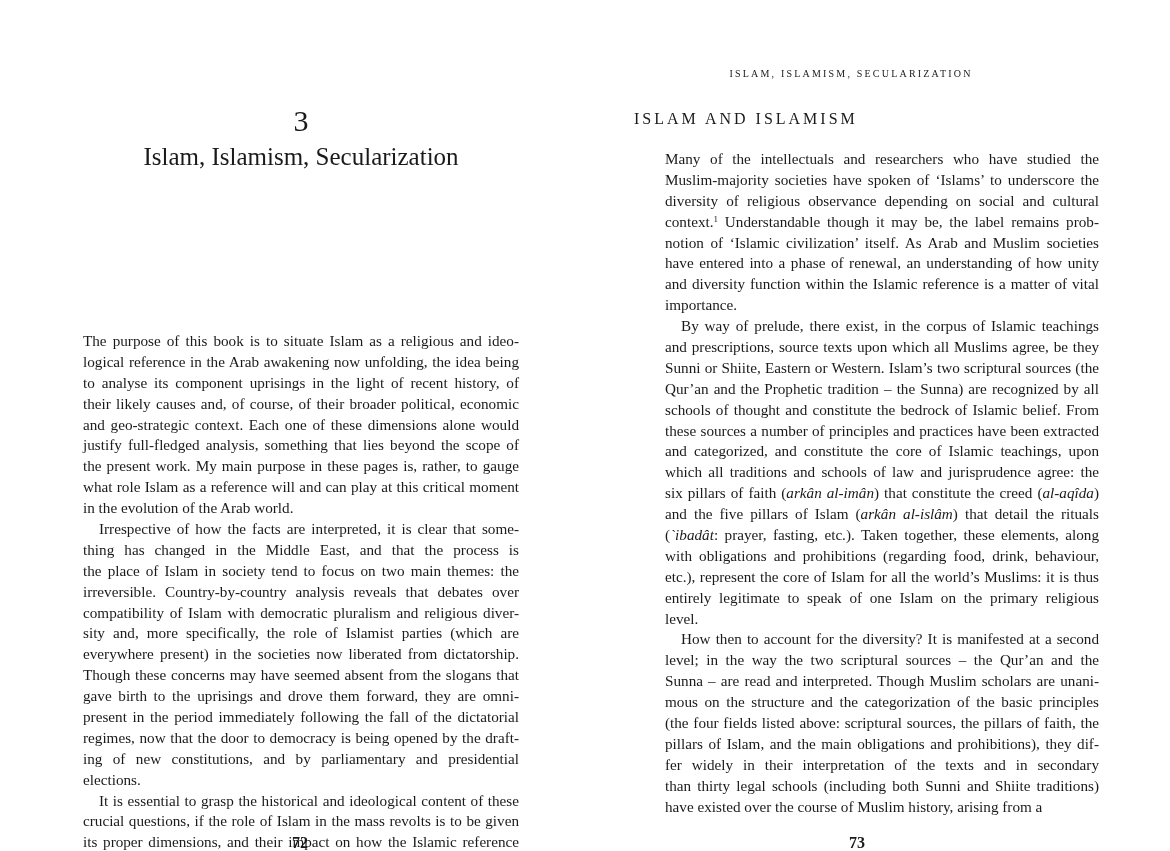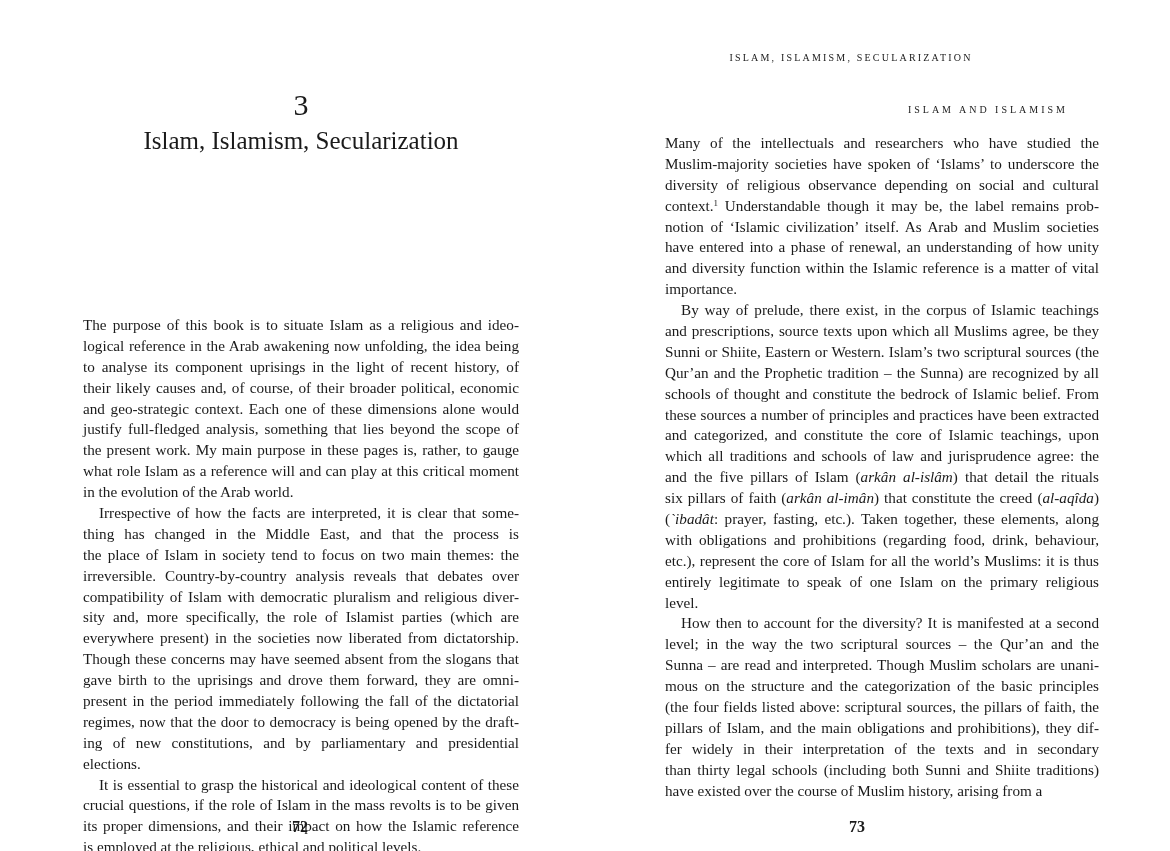--- a/index.html
+++ b/index.html
@@ -1,30 +1,30 @@
 <!DOCTYPE html>
 <html><head>
 <meta charset="utf-8">
 <style>
   html, body { margin: 0; padding: 0; background: #ffffff; }
   body { width: 1170px; height: 851px; position: relative; overflow: hidden;
          font-family: "Liberation Serif", "DejaVu Serif", serif; color: #1a1a1a; }
-  .page { position: absolute; top: 0; height: 725px; }
+  .page { position: absolute; top: 16px; height: 725px; }
   #page-left { left: 83px; width: 436px; }
   #page-right { left: 634px; width: 434px; }
 
   .chapter-number { position: absolute; top: 88px; left: 0; width: 100%; text-align: center;
                     font-size: 30px; line-height: 34px; }
   .chapter-title { position: absolute; top: 126px; left: 0; width: 100%; text-align: center;
                    font-size: 25px; line-height: 30px; }
 
   .running-head { position: absolute; top: 51px; left: 0; width: 100%; text-align: center;
                   font-size: 10px; letter-spacing: 2.2px; line-height: 14px; }
-  .section-head { position: absolute; top: 93px; left: 0; width: 100%; text-align: right;
-                  font-size: 10px; letter-spacing: 3px; line-height: 20px; margin-top: 7px; }
+  .section-head { position: absolute; top: 93px; left: 0; width: 100%; text-align: left;
+                  font-size: 16px; letter-spacing: 3px; line-height: 20px; }
 
   .body-text { position: absolute; left: 0; width: 100%; font-size: 15.2px; }
   #left-body { top: 271px; margin-top: 44px; }
   #right-body { top: 133px; margin-left: 31px; }
   .line { display: block; height: 20.9px; line-height: 20.9px; white-space: nowrap;
           text-align: justify; text-align-last: justify; overflow: visible; }
   .line.last { text-align-last: left; }
   .line.indent { padding-left: 16px; }
   .line i { font-style: italic; }
   .line sup { font-size: 9px; vertical-align: 5px; line-height: 0; }
@@ -83,22 +83,22 @@
       <span class="line">and diversity function within the Islamic reference is a matter of vital</span>
       <span class="line last">importance.</span>
       <span class="line indent">By way of prelude, there exist, in the corpus of Islamic teachings</span>
       <span class="line">and prescriptions, source texts upon which all Muslims agree, be they</span>
       <span class="line">Sunni or Shiite, Eastern or Western. Islam’s two scriptural sources (the</span>
       <span class="line">Qur’an and the Prophetic tradition – the Sunna) are recognized by all</span>
       <span class="line">schools of thought and constitute the bedrock of Islamic belief. From</span>
       <span class="line">these sources a number of principles and practices have been extracted</span>
       <span class="line">and categorized, and constitute the core of Islamic teachings, upon</span>
       <span class="line">which all traditions and schools of law and jurisprudence agree: the</span>
+      <span class="line">six pillars of faith (<i>arkân al-imân</i>) that constitute the creed (<i>al-aqîda</i>)</span>
       <span class="line">and the five pillars of Islam (<i>arkân al-islâm</i>) that detail the rituals</span>
-      <span class="line">six pillars of faith (<i>arkân al-imân</i>) that constitute the creed (<i>al-aqîda</i>)</span>
       <span class="line">(<i>`ibadât</i>: prayer, fasting, etc.). Taken together, these elements, along</span>
       <span class="line">with obligations and prohibitions (regarding food, drink, behaviour,</span>
       <span class="line">etc.), represent the core of Islam for all the world’s Muslims: it is thus</span>
       <span class="line">entirely legitimate to speak of one Islam on the primary religious</span>
       <span class="line last">level.</span>
       <span class="line indent">How then to account for the diversity? It is manifested at a second</span>
       <span class="line">level; in the way the two scriptural sources – the Qur’an and the</span>
       <span class="line">Sunna – are read and interpreted. Though Muslim scholars are unani-</span>
       <span class="line">mous on the structure and the categorization of the basic principles</span>
       <span class="line">(the four fields listed above: scriptural sources, the pillars of faith, the</span>

